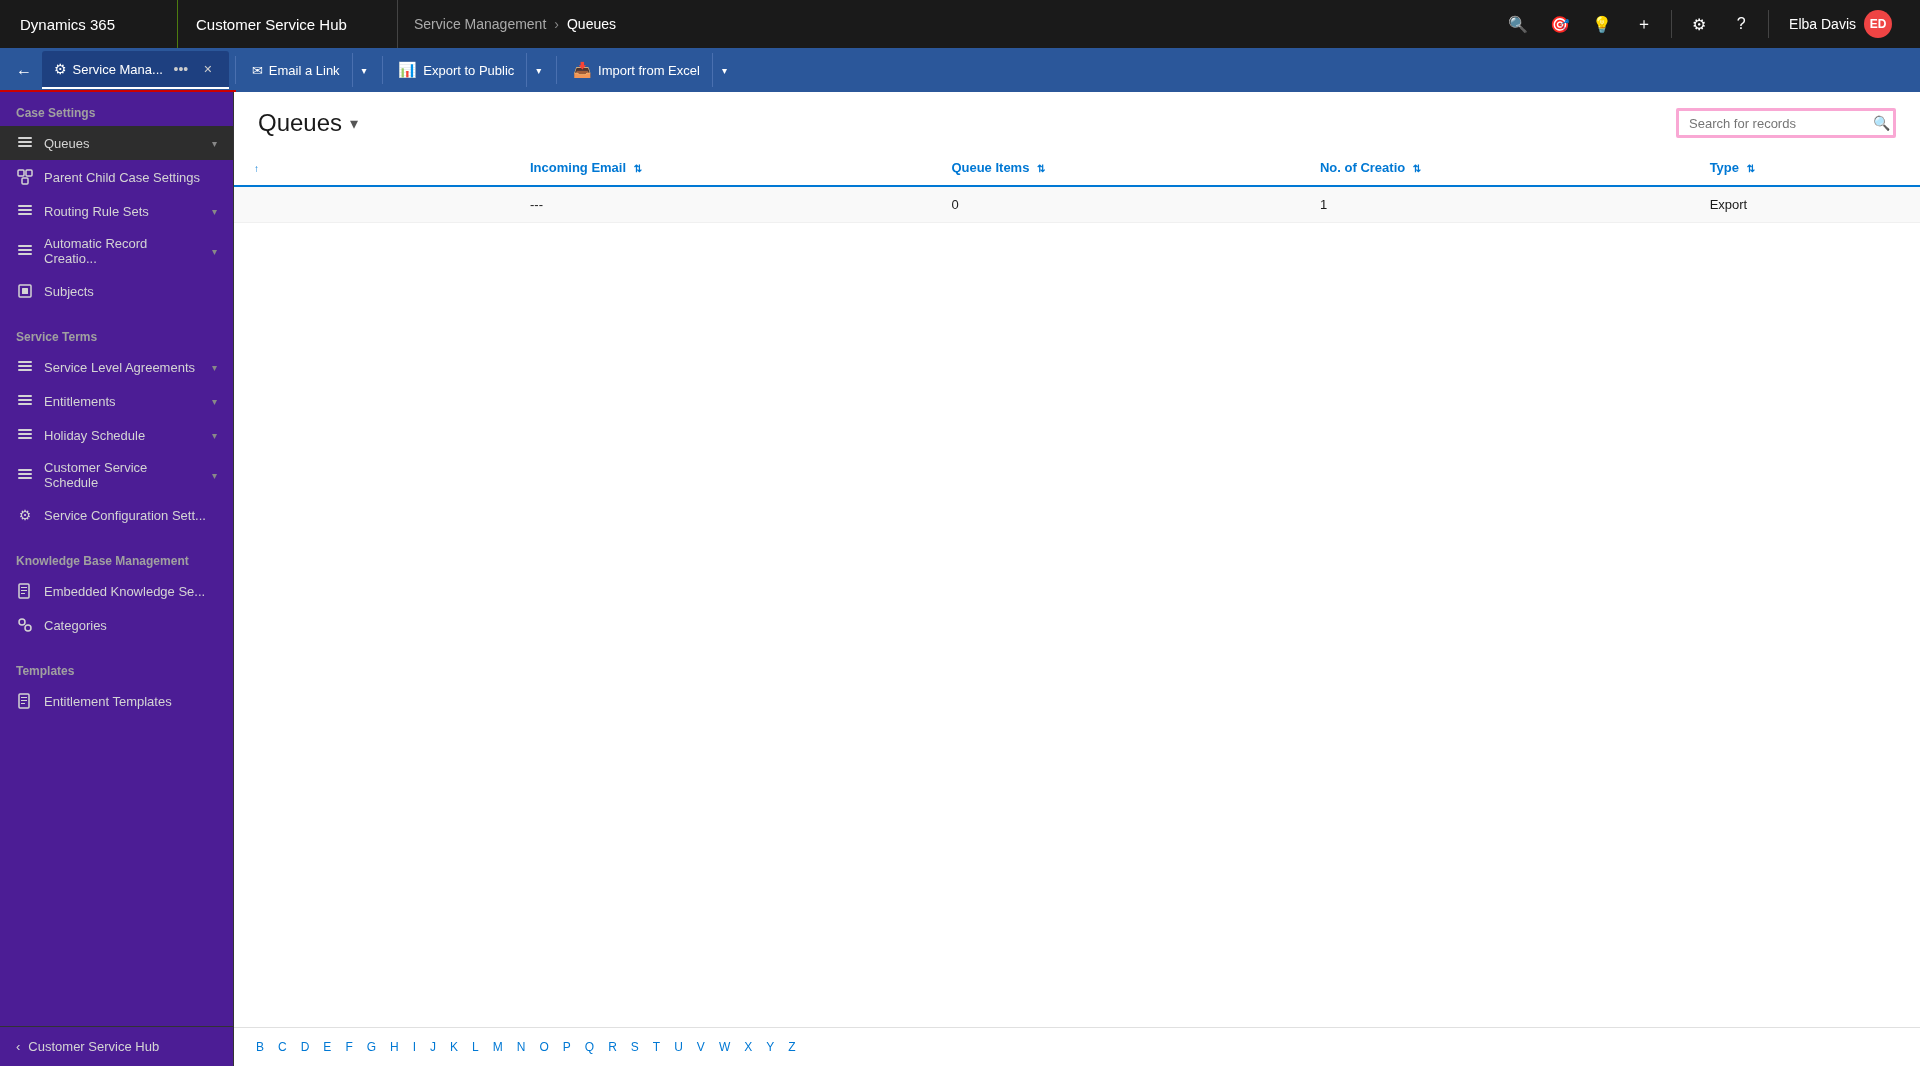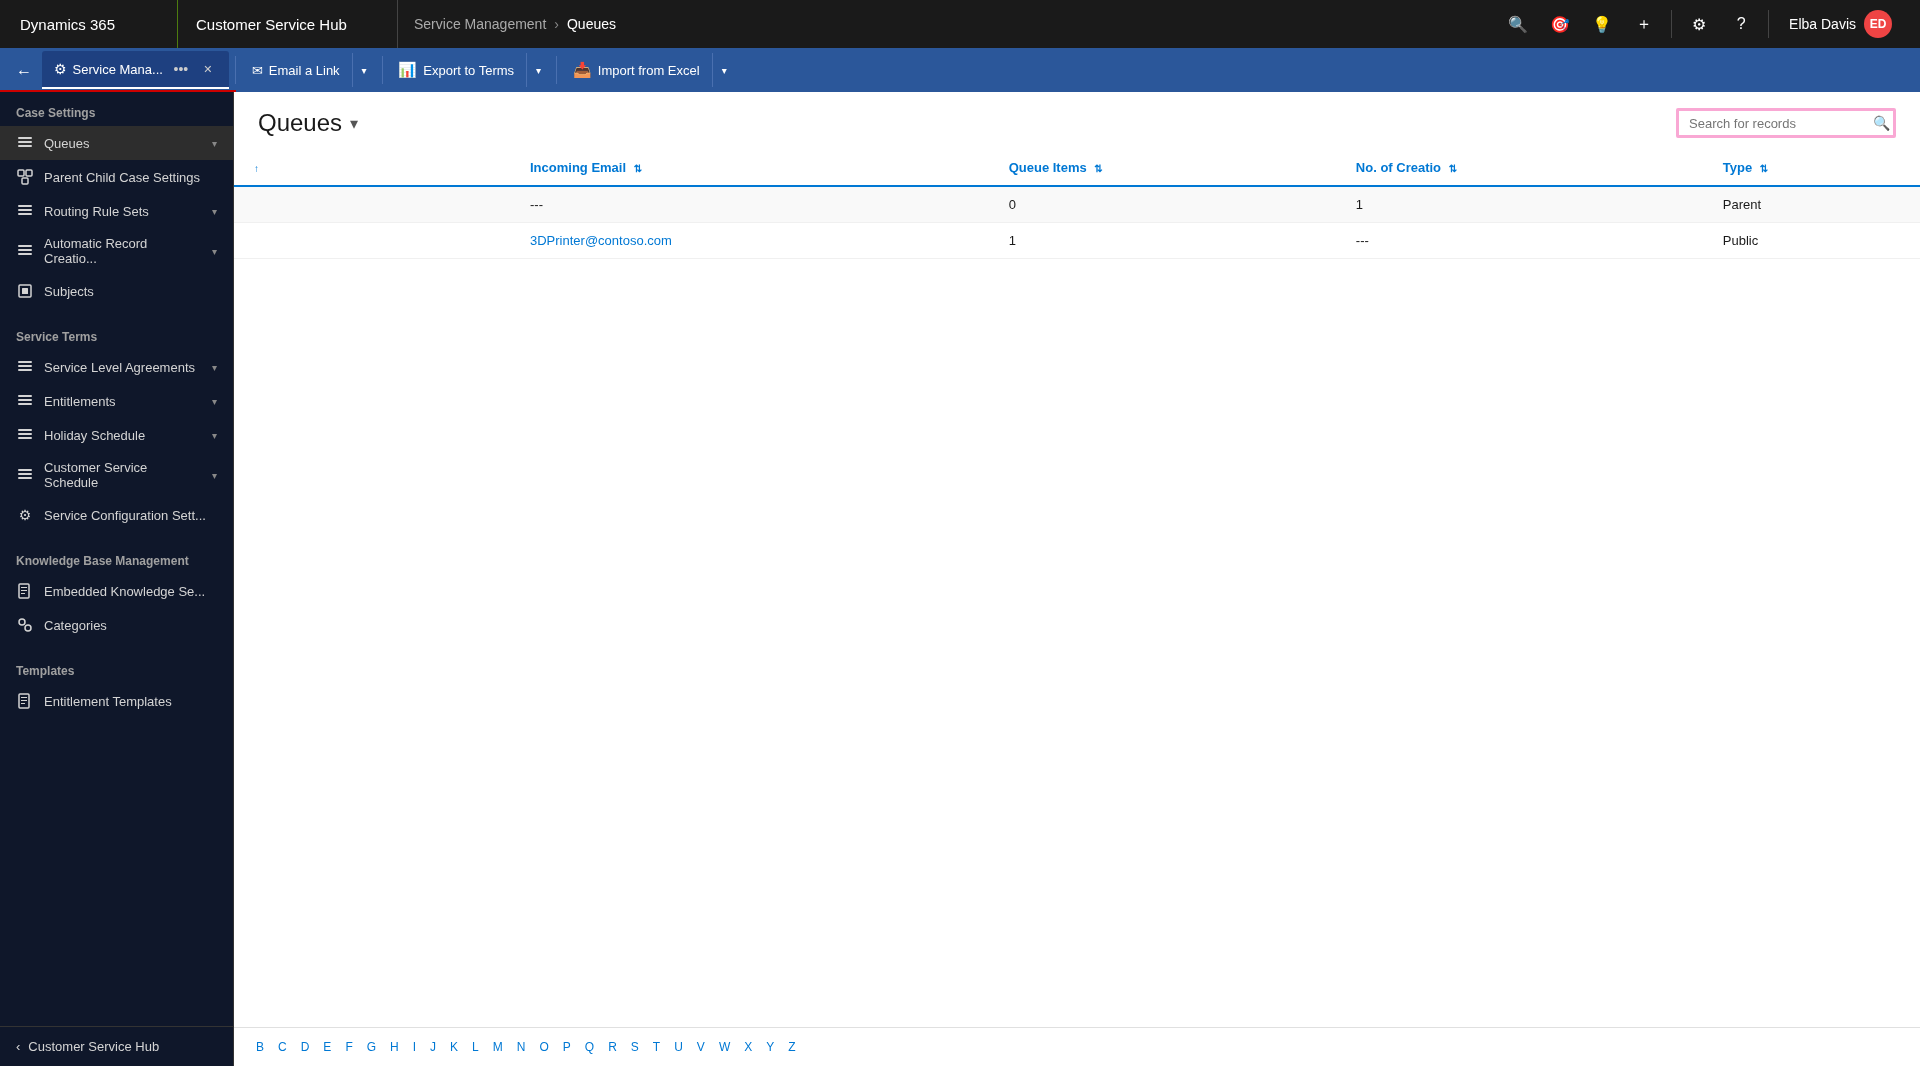--- a/index.html
+++ b/index.html
@@ -175,21 +175,21 @@
 
     
     .main-layout {
       display: flex;
       height: calc(1066px - 48px - 44px);
     }
 
     
     .sidebar {
       width: 234px;
-      background: #0f172a;
+      background: #4c1d95;
       color: #e0e0e0;
       display: flex;
       flex-direction: column;
       border-right: 1px solid #333;
       overflow-y: auto;
       flex-shrink: 0;
       outline: 2px solid #c00;
     }
     .sidebar-section-header {
       padding: 14px 16px 6px 16px;
@@ -399,21 +399,21 @@
 
   <button class="toolbar-btn">
     <span>✉</span>
     <span>Email a Link</span>
   </button>
   <button class="toolbar-dropdown">▾</button>
   <div class="toolbar-sep"></div>
 
   <button class="toolbar-btn">
     <span style="font-size:15px;">📊</span>
-    <span>Export to Terms</span>
+    <span>Export to Public</span>
   </button>
   <button class="toolbar-dropdown">▾</button>
   <div class="toolbar-sep"></div>
 
   <button class="toolbar-btn">
     <span style="font-size:15px;">📥</span>
     <span>Import from Excel</span>
   </button>
   <button class="toolbar-dropdown">▾</button>
 </div>
@@ -618,30 +618,21 @@
               <span class="sort-icon">⇅</span>
             </th>
           </tr>
         </thead>
         <tbody>
           <tr>
             <td style="color:#0078d4;cursor:pointer;"></td>
             <td>---</td>
             <td>0</td>
             <td>1</td>
-            <td>Parent</td>
-          </tr>
-          <tr>
-            <td style="color:#0078d4;cursor:pointer;"></td>
-            <td>
-              <span class="link-cell">3DPrinter@contoso.com</span>
-            </td>
-            <td>1</td>
-            <td>---</td>
-            <td>Public</td>
+            <td>Export</td>
           </tr>
         </tbody>
       </table>
     </div>
 
     <div class="alpha-nav">
       <div id="alpha-nav-container" style="display:flex; gap:2px; flex-wrap:nowrap;">
           <div class="alpha-nav-item">B</div>
           <div class="alpha-nav-item">C</div>
           <div class="alpha-nav-item">D</div>

